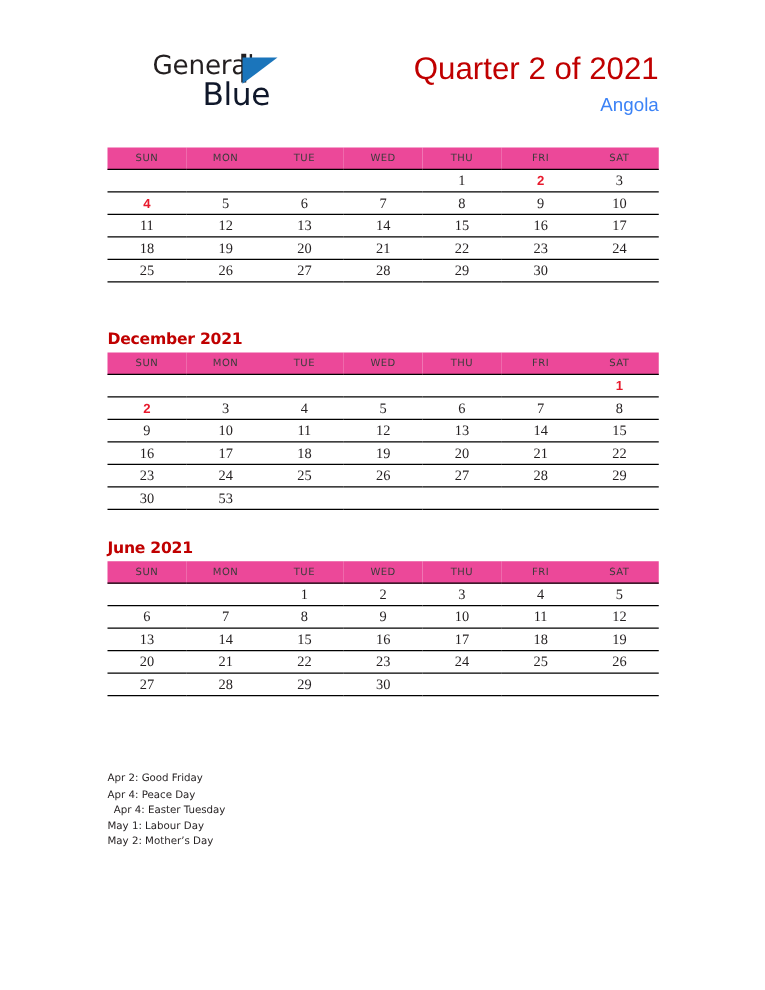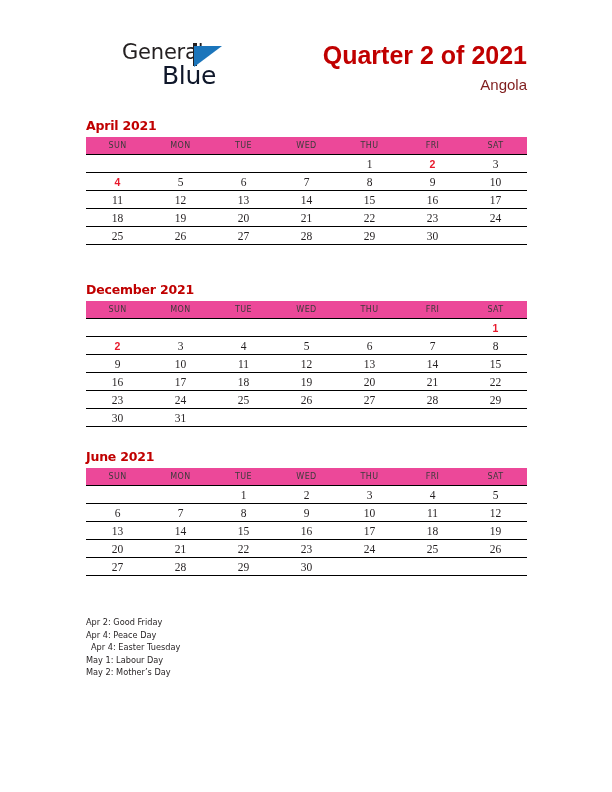--- a/index.html
+++ b/index.html
@@ -73,29 +73,29 @@
 
   .title-block {
     position: absolute;
     right: 85px;
     top: 40px;
     text-align: right;
   }
   .quarter-title {
     font-family: "Liberation Sans", sans-serif;
     font-size: 25px;
-    font-weight: bold;
+    font-weight: normal;
     color: #c00000;
     line-height: 30px;
     white-space: nowrap;
   }
   .country-name {
     font-family: "Liberation Sans", sans-serif;
     font-size: 15px;
-    color: #7f1d1d;
+    color: #3b82f6;
     line-height: 20px;
     margin-top: 5px;
     white-space: nowrap;
   }
 
   
   .months {
     position: absolute;
     left: 86px;
     top: 118px;
@@ -191,21 +191,20 @@
 
   <div class="title-block">
     <div class="quarter-title">Quarter 2 of 2021</div>
     <div class="country-name">Angola</div>
   </div>
 
 </div>
 
 <div class="months">
     <div class="month-block april">
-      <div class="month-name">April 2021</div>
       <table class="cal">
         <thead>
           <tr>
             <th>SUN</th>
             <th>MON</th>
             <th>TUE</th>
             <th>WED</th>
             <th>THU</th>
             <th>FRI</th>
             <th>SAT</th>
@@ -315,21 +314,21 @@
             <td class="">23</td>
             <td class="">24</td>
             <td class="">25</td>
             <td class="">26</td>
             <td class="">27</td>
             <td class="">28</td>
             <td class="">29</td>
           </tr>
           <tr class="week">
             <td class="">30</td>
-            <td class="">31</td>
+            <td class="">53</td>
             <td class="empty"></td>
             <td class="empty"></td>
             <td class="empty"></td>
             <td class="empty"></td>
             <td class="empty"></td>
           </tr>
         </tbody>
       </table>
     </div>
     <div class="month-block june">

